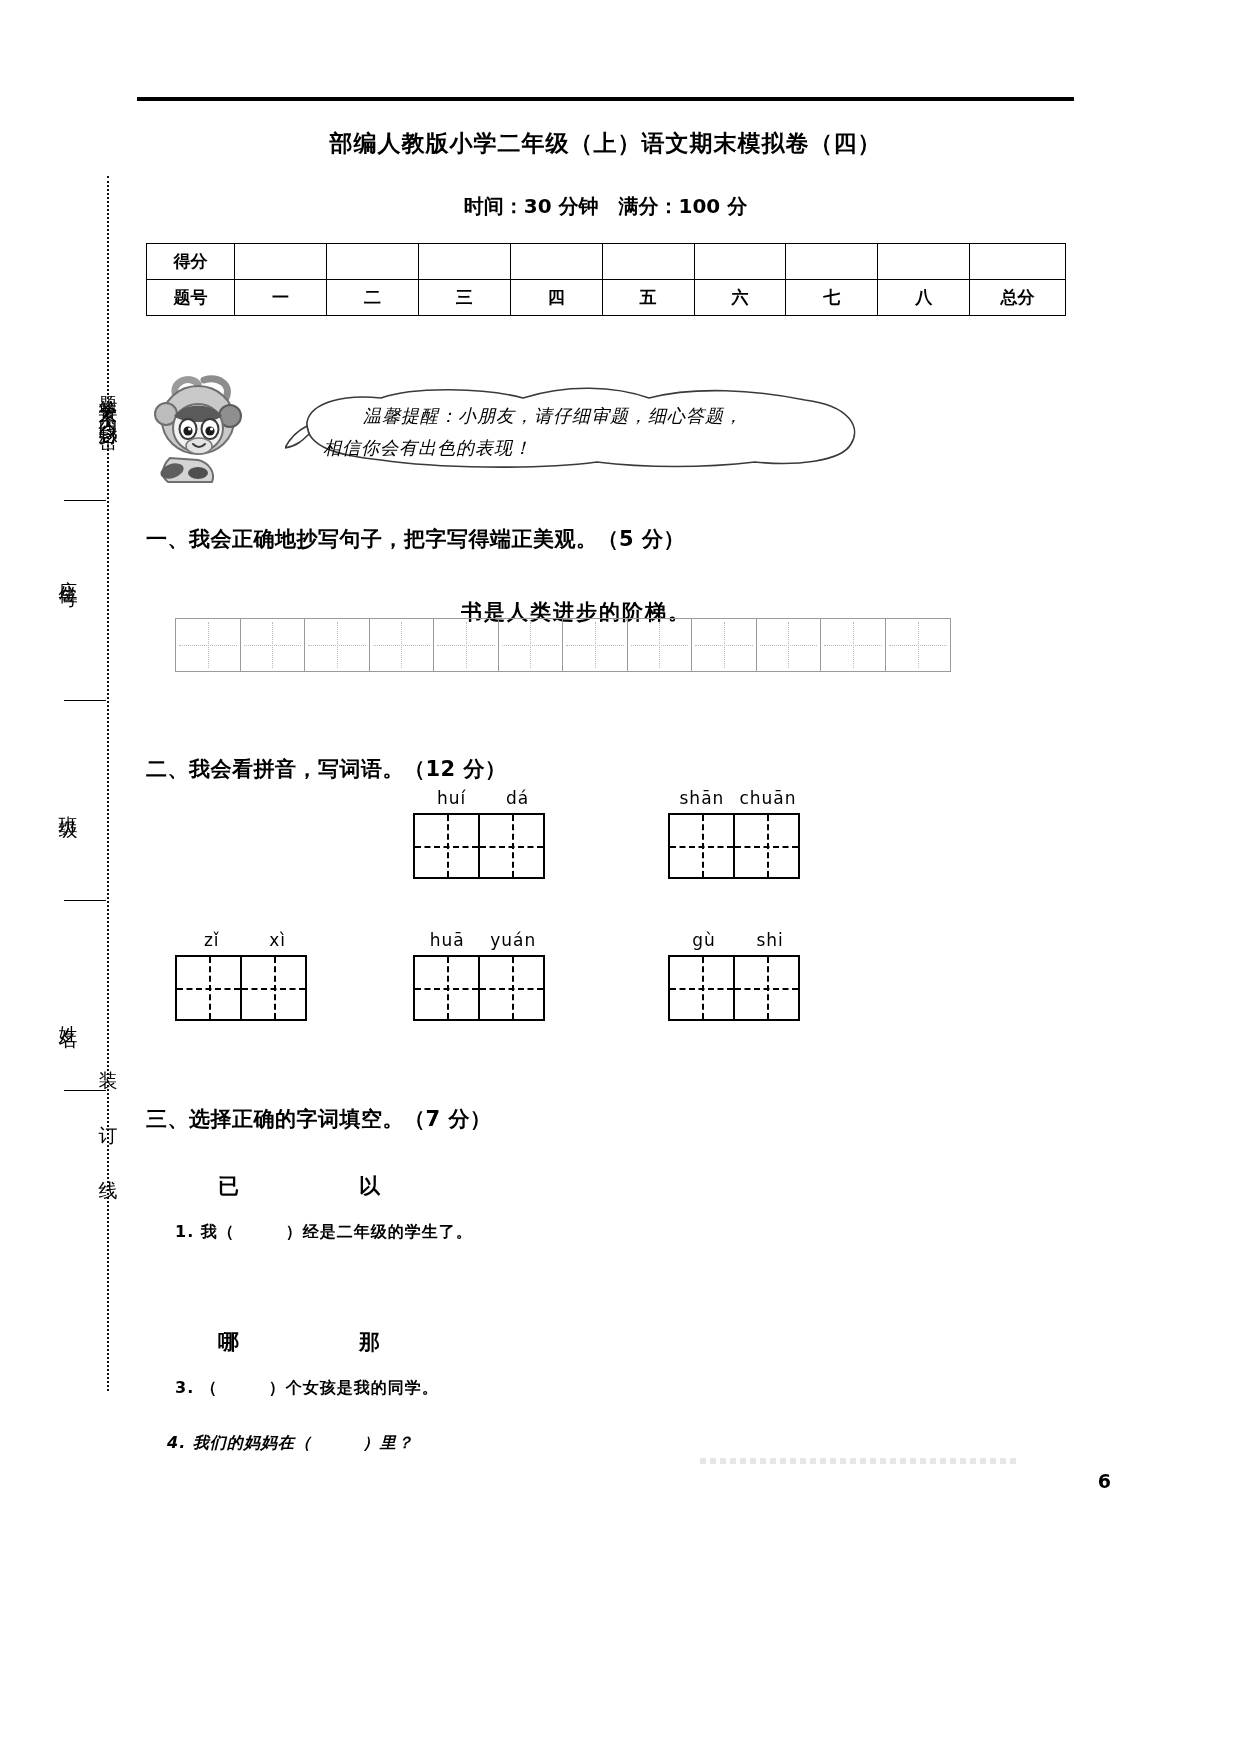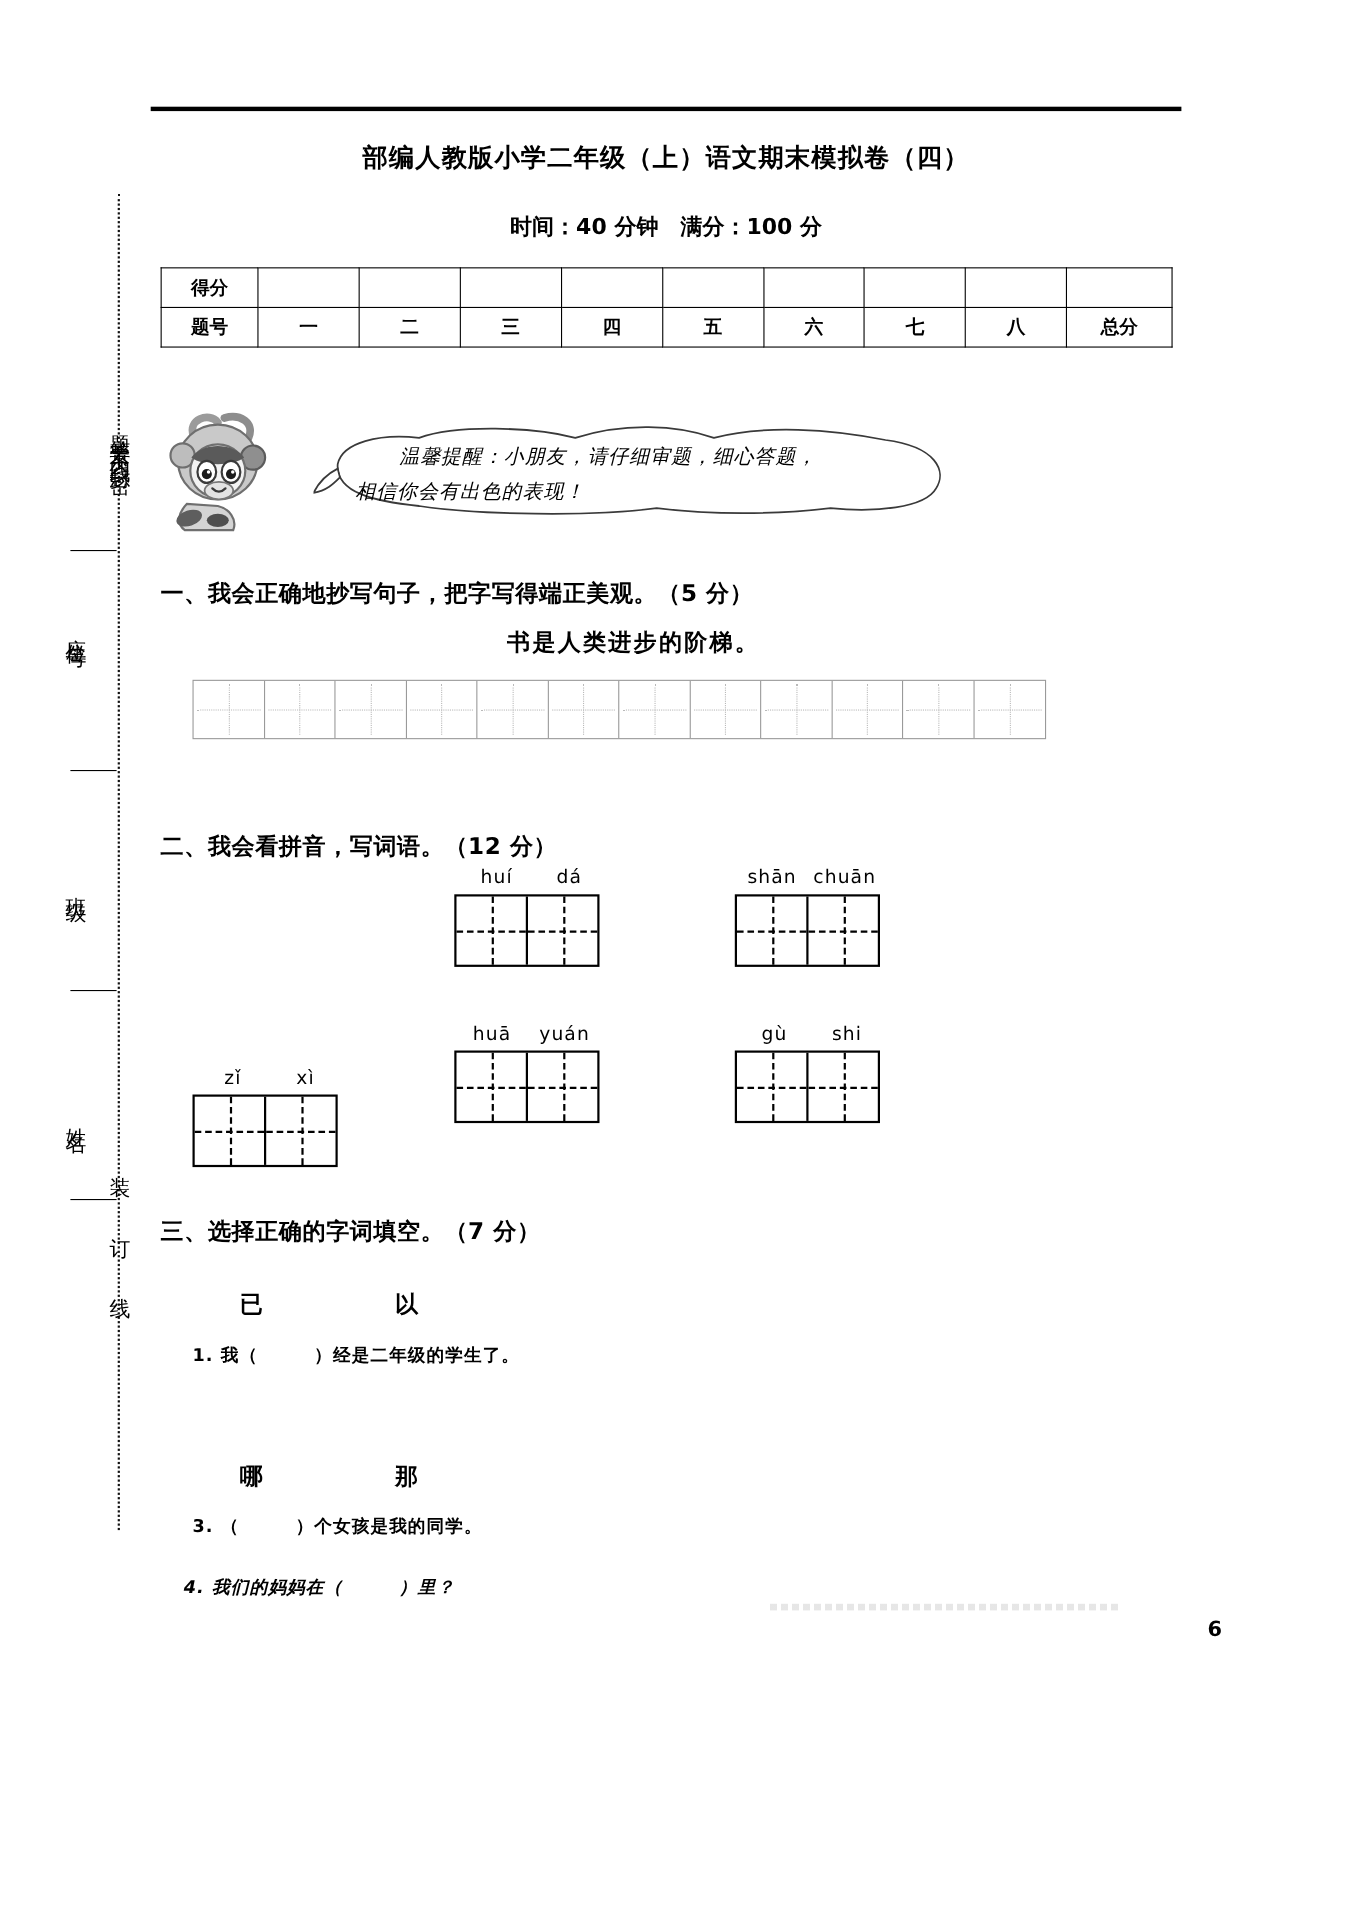--- a/index.html
+++ b/index.html
@@ -90,21 +90,21 @@
   .bubble-text .l2{display:block;}
 
   
   .q-head{
     position:absolute;left:146px;
     font-family:"DejaVu Sans",sans-serif;
     font-size:21px;font-weight:bold;letter-spacing:.5px;
     white-space:nowrap;
   }
   .copy-sentence{
-    position:absolute;left:146px;top:570px;width:860px;
+    position:absolute;left:146px;top:598px;width:860px;
     text-align:center;
     font-family:"DejaVu Sans",sans-serif;
     font-size:21px;font-weight:bold;letter-spacing:2px;
   }
 
   
   .copygrid{
     position:absolute;left:175px;top:618px;
     display:flex;
     border:1.5px solid #9a9a9a;
@@ -198,21 +198,21 @@
 
   <div class="vcol vcol-outer" style="top:565px;">座位号</div>
   <div class="vcol vcol-outer" style="top:800px;">班级</div>
   <div class="vcol vcol-outer" style="top:1010px;">姓名</div>
 
   <div class="vcol vcol-inner" style="top:380px;">题答要不内线封密</div>
   <div class="vcol vcol-inner" style="top:1055px;letter-spacing:18px;">装　订　线</div>
 
   <div class="top-rule"></div>
   <div class="doc-title">部编人教版小学二年级（上）语文期末模拟卷（四）</div>
-  <div class="doc-sub">时间：40 分钟　满分：100 分</div>
+  <div class="doc-sub">时间：30 分钟　满分：100 分</div>
 
   <table class="score">
     <tbody>
         <tr>
       <td class="lbl">得分</td>
       <td class="col"></td>
       <td class="col"></td>
       <td class="col"></td>
       <td class="col"></td>
       <td class="col"></td>
@@ -318,21 +318,21 @@
     <div class="pinyin">
       <span>huí</span>
       <span>dá</span>
     </div>
     <div class="tianzi">
       <div class="sq"></div>
       <div class="sq"></div>
     </div>
   </div>
 
-  <div class="pblock" style="left:175px;top:930px;margin-top:40px;">
+  <div class="pblock" style="left:175px;top:930px;">
     <div class="pinyin">
       <span>zǐ</span>
       <span>xì</span>
     </div>
     <div class="tianzi">
       <div class="sq"></div>
       <div class="sq"></div>
     </div>
   </div>
 

